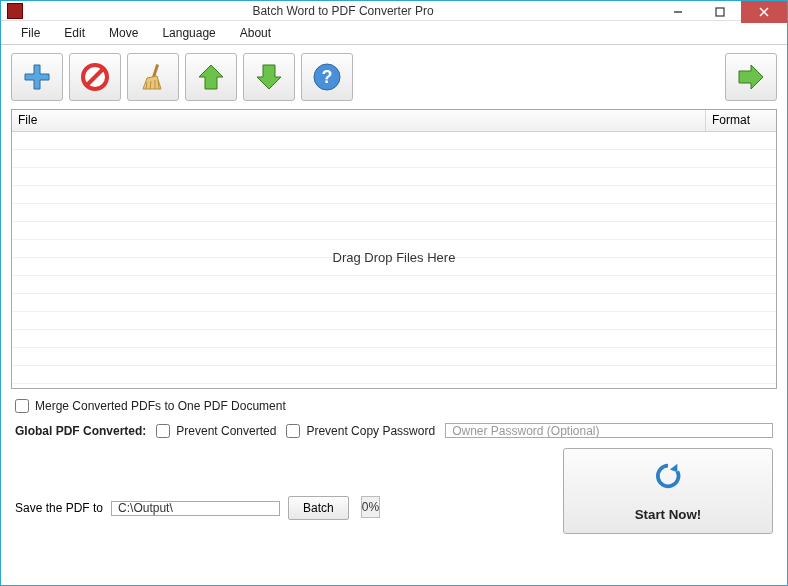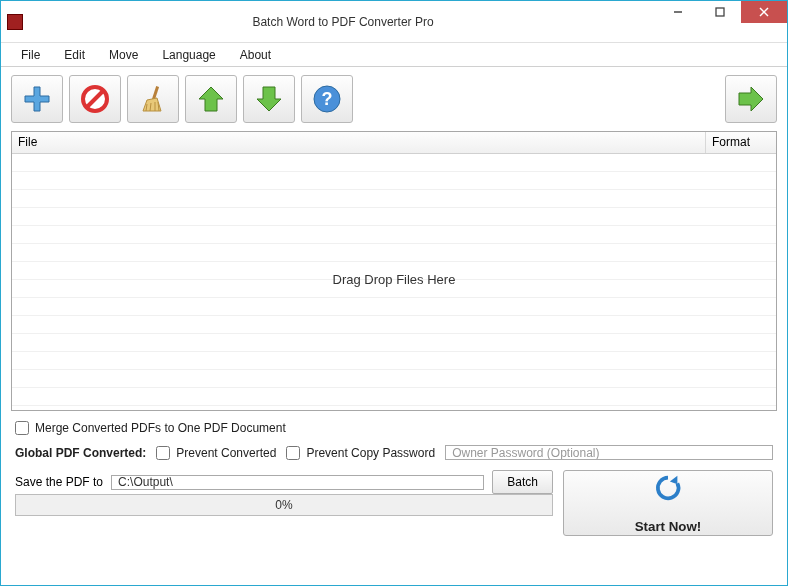--- a/index.html
+++ b/index.html
@@ -1,17 +1,17 @@
 <!DOCTYPE html>
 <html><head>
 <meta charset="utf-8">
 <style>
 * { box-sizing: border-box; margin: 0; padding: 0; }
 body { font-family: "Segoe UI", Tahoma, sans-serif; font-size: 12px; background: #fff; width: 788px; height: 586px; overflow: hidden; border: 1px solid #2aa8d0; }
-.titlebar { height: 42px; background: #fff; display: flex; align-items: center; padding: 0 0 0 6px; border-bottom: 1px solid #e0e0e0; }
+.titlebar { height: 20px; background: #fff; display: flex; align-items: center; padding: 0 0 0 6px; border-bottom: 1px solid #e0e0e0; }
 .titlebar-icon { width: 16px; height: 16px; background: #a02020; border: 1px solid #600; margin-right: 6px; }
 .titlebar-title { flex: 1; text-align: center; font-size: 12px; color: #333; }
 .win-controls { display: flex; height: 100%; }
 .win-btn { width: 42px; height: 22px; display: flex; align-items: center; justify-content: center; font-size: 13px; color: #444; cursor: default; }
 .win-btn.close { background: #c8504f; color: #fff; width: 46px; }
 .menubar { height: 24px; background: #fff; display: flex; align-items: center; padding: 0 8px; border-bottom: 1px solid #d0d0d0; }
 .menu-item { padding: 4px 12px; color: #222; cursor: default; }
 .toolbar { padding: 8px 10px; display: flex; gap: 6px; align-items: center; }
 .tool-btn { width: 52px; height: 48px; background: linear-gradient(#fefefe,#e8e8e8); border: 1px solid #b8b8b8; border-radius: 3px; display: flex; align-items: center; justify-content: center; cursor: default; }
 .tool-spacer { flex: 1; }
@@ -25,26 +25,26 @@
 .file-line { height: 18px; border-bottom: 1px solid #f0f0f0; }
 .drop-text { position: absolute; top: 118px; left: 0; right: 0; text-align: center; color: #333; font-size: 13px; }
 .options { padding: 10px 14px 0 14px; display: flex; flex-direction: column; gap: 10px; }
 .row { display: flex; align-items: center; gap: 10px; }
 .chk { display: flex; align-items: center; gap: 6px; color: #222; }
 .chk input { width: 14px; height: 14px; }
 .bold-label { font-weight: bold; color: #222; }
 .text-input { height: 15px; border: 1px solid #aaa; padding: 2px 6px; font-size: 12px; background: #fff; color: #333; }
 .text-input::placeholder { color: #999; }
 .bottom { padding: 10px 14px 10px 14px; display: flex; gap: 10px; align-items: flex-start; }
-.bottom-left { flex: 1; display: flex; flex-direction: column; gap: 0; }
+.bottom-left { flex: 1; display: flex; gap: 12px; margin-top: 48px; }
 .save-row { display: flex; align-items: center; gap: 8px; }
 .save-row .text-input { flex: 1; }
 .browse-btn { height: 24px; padding: 0 14px; background: linear-gradient(#fdfdfd,#e8e8e8); border: 1px solid #adadad; border-radius: 2px; font-size: 12px; cursor: default; }
 .progress { height: 22px; border: 1px solid #bcbcbc; background: #f0f0f0; position: relative; display: flex; align-items: center; justify-content: center; color: #333; }
-.start-btn { width: 210px; height: 66px; background: linear-gradient(#fcfcfc,#e9e9e9); border: 1px solid #adadad; border-radius: 3px; display: flex; flex-direction: column; align-items: center; justify-content: center; gap: 16px; cursor: default; font-weight: bold; color: #222; }
+.start-btn { width: 210px; height: 86px; background: linear-gradient(#fcfcfc,#e9e9e9); border: 1px solid #adadad; border-radius: 3px; display: flex; flex-direction: column; align-items: center; justify-content: center; gap: 16px; cursor: default; font-weight: bold; color: #222; }
 svg { display: block; }
 </style>
 </head>
 <body>
 
 <div class="titlebar">
   <div class="titlebar-icon"></div>
   <div class="titlebar-title">Batch Word to PDF Converter Pro</div>
   <div class="win-controls">
     <div class="win-btn">

